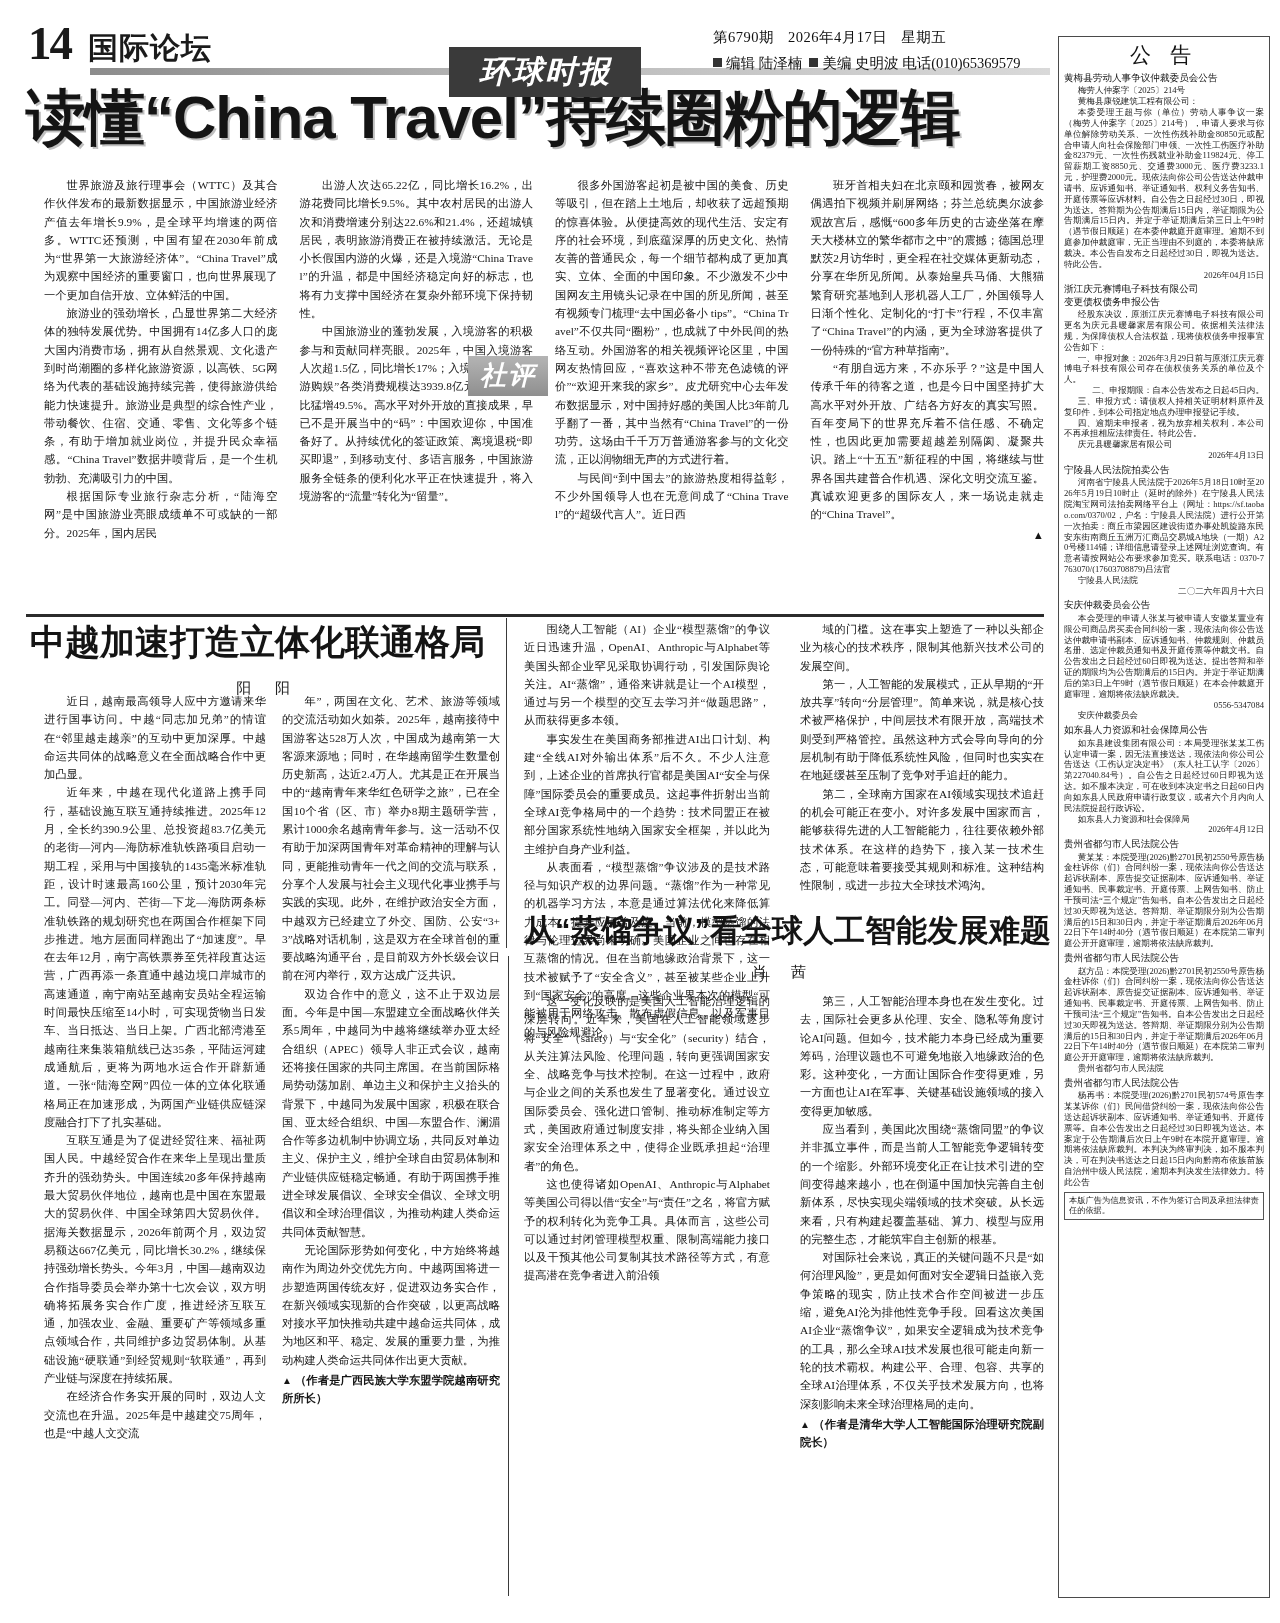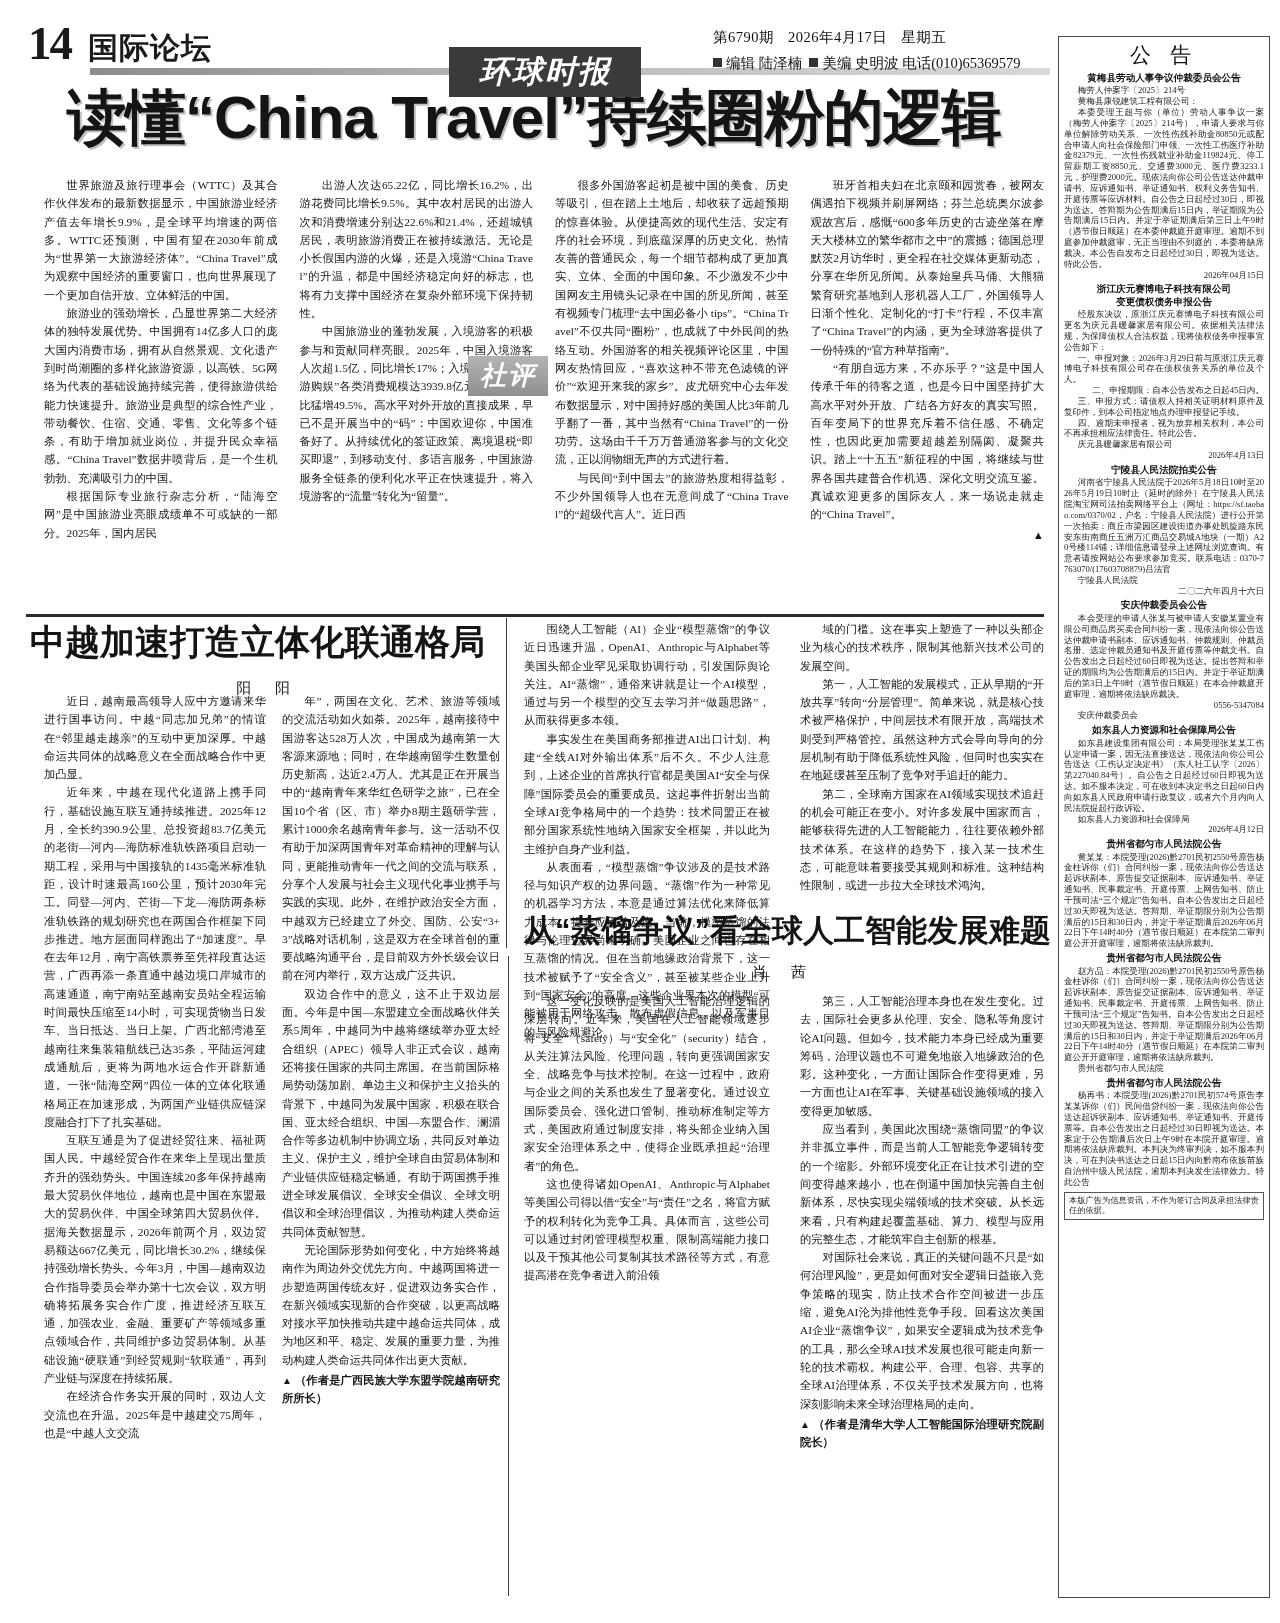--- a/index.html
+++ b/index.html
@@ -109,21 +109,20 @@
     top: 86px;
     width: 1012px;
     font-size: 60px;
     font-weight: bold;
     letter-spacing: -1px;
     line-height: 1.08;
     color: #141414;
     white-space: nowrap;
     font-family: "Liberation Sans", sans-serif;
     text-shadow: 2px 2px 0 rgba(0,0,0,0.25);
-    margin-left: 41px;
   }
 
   
   .editorial-badge {
     position: absolute;
     left: 468px;
     top: 356px;
     width: 80px;
     height: 40px;
     background: linear-gradient(to bottom, #b4b4b4, #8f8f8f);
@@ -208,23 +207,22 @@
   }
   .ann-title {
     text-align: center;
     font-size: 21px;
     font-weight: normal;
     letter-spacing: 7px;
     margin: 1px 0 2px 0;
     color: #111;
   }
   .ann-h {
-    text-align: center;
     font-size: 9.6px;
-    font-weight: bold;
+    font-weight: normal;
     line-height: 1.3;
     margin: 3px 0 1px 0;
     color: #111;
   }
   .ann-p {
     font-size: 8.6px;
     line-height: 1.26;
     text-align: justify;
     word-break: break-all;
     margin: 0;

